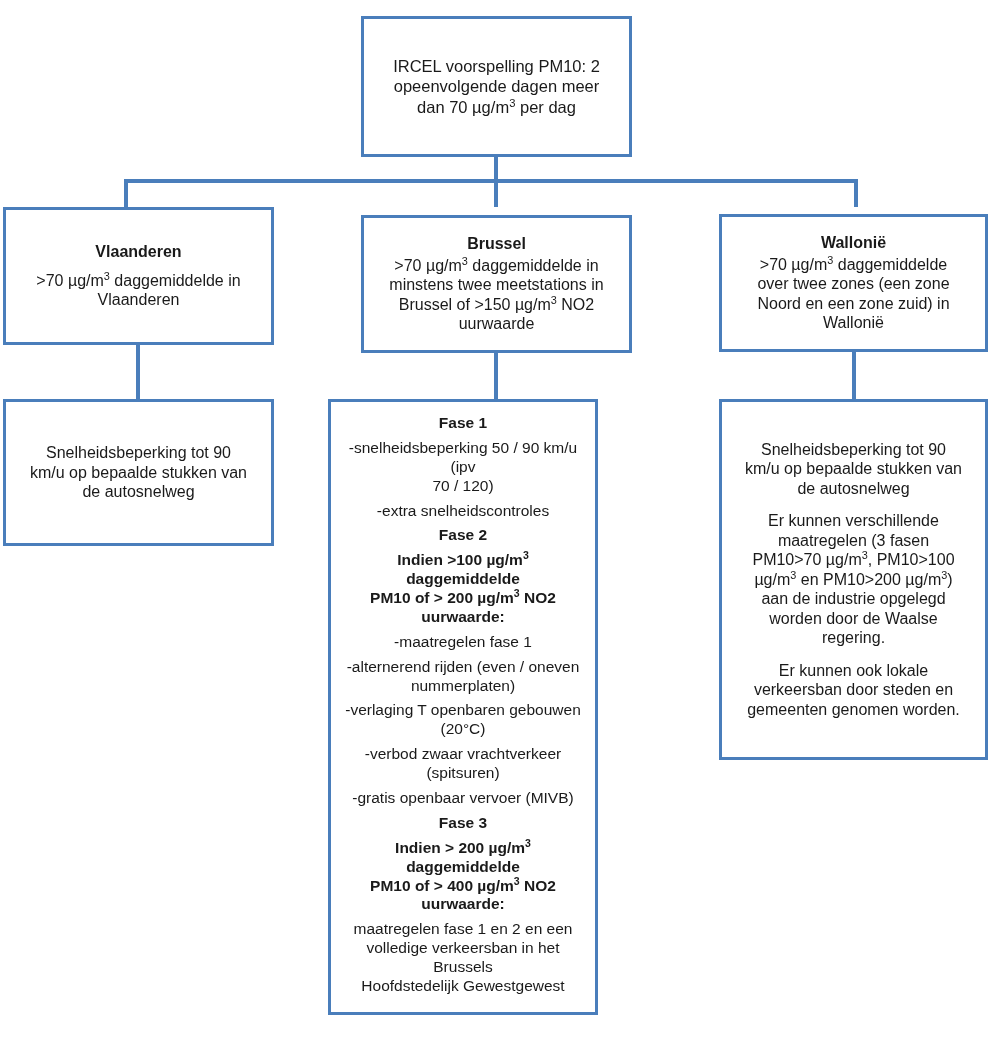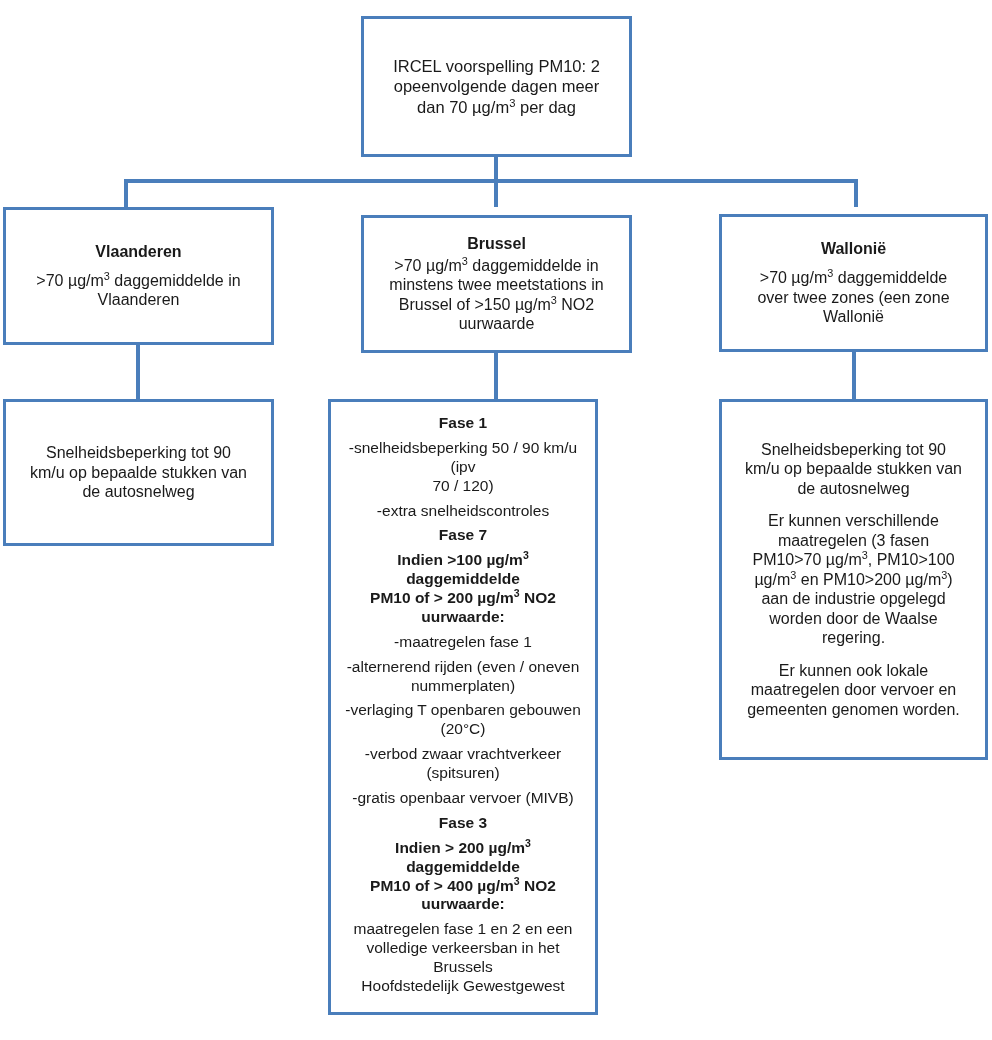--- a/index.html
+++ b/index.html
@@ -98,38 +98,39 @@
     <span class="ln">minstens twee meetstations in</span>
     <span class="ln">Brussel of &gt;150 µg/m<sup>3</sup> NO2</span>
     <span class="ln">uurwaarde</span>
   </div>
 
   <div class="node t-cond" style="left: 719px; top: 214px; width: 269px; height: 138px; border-color: rgb(74, 126, 187);">
     <span class="ln hd">Wallonië</span>
     <span class="gap-sm"></span>
     <span class="ln">&gt;70 µg/m<sup>3</sup> daggemiddelde</span>
     <span class="ln">over twee zones (een zone</span>
+    <span class="ln">Noord en een zone zuid) in</span>
     <span class="ln">Wallonië</span>
   </div>
 
   <div class="node t-action" style="left: 3px; top: 399px; width: 271px; height: 147px; border-color: rgb(74, 126, 187);">
     <span class="ln">Snelheidsbeperking tot 90</span>
     <span class="ln">km/u op bepaalde stukken van</span>
     <span class="ln">de autosnelweg</span>
   </div>
 
   <div class="node t-bru" style="left: 328px; top: 399px; width: 270px; height: 616px; justify-content: flex-start; padding-top: 12px; border-color: rgb(74, 126, 187);">
     <span class="ln hd">Fase 1</span>
     <span class="gap-md"></span>
     <span class="ln">-snelheidsbeperking  50 / 90 km/u  (ipv</span>
     <span class="ln">70 / 120)</span>
     <span class="gap-md"></span>
     <span class="ln">-extra snelheidscontroles</span>
     <span class="gap-md"></span>
-    <span class="ln hd">Fase 7</span>
+    <span class="ln hd">Fase 2</span>
     <span class="gap-md"></span>
     <span class="ln hd">Indien &gt;100 µg/m<sup>3</sup> daggemiddelde</span>
     <span class="ln hd">PM10 of &gt; 200 µg/m<sup>3</sup> NO2 uurwaarde:</span>
     <span class="gap-md"></span>
     <span class="ln">-maatregelen fase 1</span>
     <span class="gap-md"></span>
     <span class="ln">-alternerend rijden (even / oneven</span>
     <span class="ln">nummerplaten)</span>
     <span class="gap-md"></span>
     <span class="ln">-verlaging T openbaren gebouwen</span>
@@ -157,17 +158,17 @@
     <span class="gap-md"></span>
     <span class="ln">Er kunnen verschillende</span>
     <span class="ln">maatregelen (3 fasen</span>
     <span class="ln">PM10&gt;70 µg/m<sup>3</sup>, PM10&gt;100</span>
     <span class="ln">µg/m<sup>3</sup> en PM10&gt;200 µg/m<sup>3</sup>)</span>
     <span class="ln">aan de industrie opgelegd</span>
     <span class="ln">worden door de Waalse</span>
     <span class="ln">regering.</span>
     <span class="gap-md"></span>
     <span class="ln">Er kunnen ook lokale</span>
-    <span class="ln">maatregelen door vervoer en</span>
+    <span class="ln">verkeersban door steden en</span>
     <span class="ln">gemeenten genomen worden.</span>
   </div>
 
 </div>
 
 </body></html>

